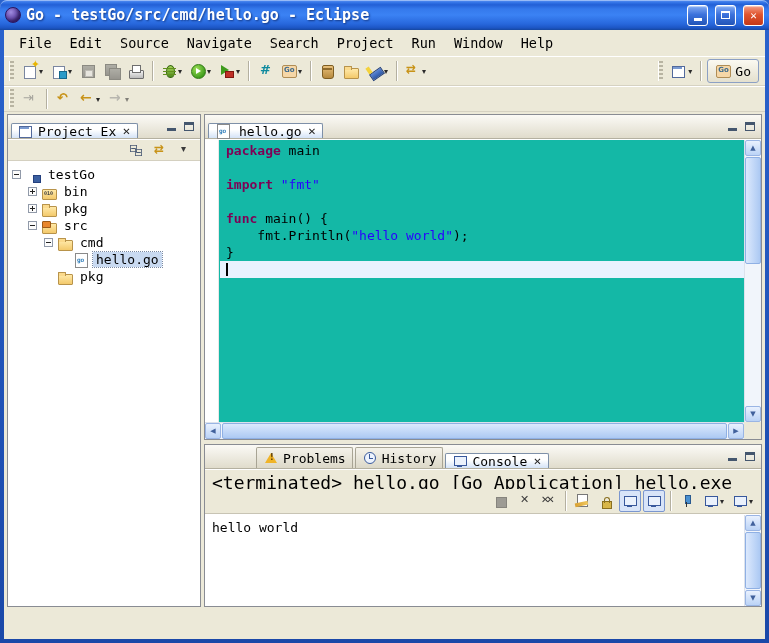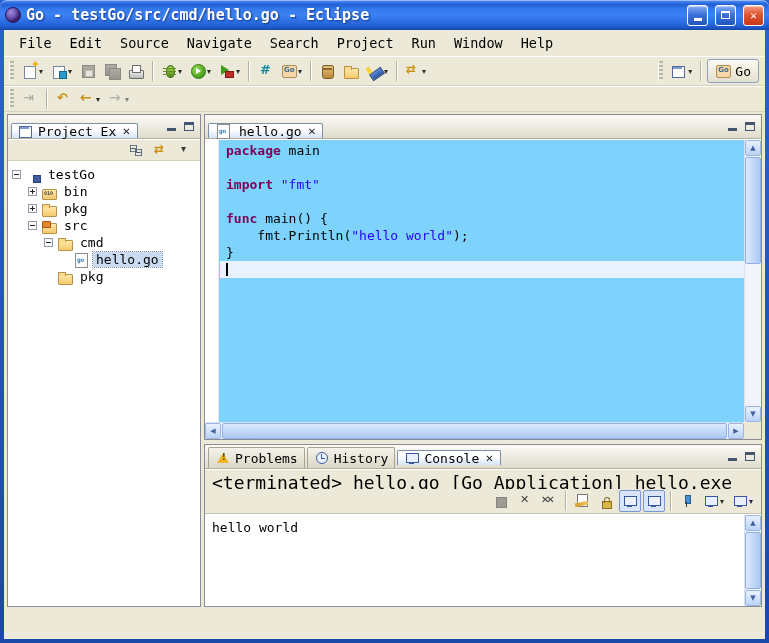--- a/index.html
+++ b/index.html
@@ -119,21 +119,21 @@
 .ic-project::after{content:"";position:absolute;right:0;bottom:0;width:6px;height:6px;background:#3B5FA0;border:1px solid #24407E;}
 .ic-folder-bin::after{content:"010";position:absolute;left:3px;top:6px;font-size:5px;font-weight:bold;color:#444;background:none;border:none;width:auto;height:auto;}
 .ic-folder-src::after{content:"";position:absolute;right:-1px;bottom:0;width:7px;height:5px;background:#E8862C;border:1px solid #9E5A16;}
 .ic-library::before{content:"";position:absolute;left:2px;top:3px;width:11px;height:11px;background:linear-gradient(#C89050,#9A6A30);border:1px solid #6E4A1E;}
 .ic-library::after{content:"";position:absolute;left:2px;top:7px;width:11px;height:2px;background:#7E5624;}
 .ic-go-file::before{content:"";position:absolute;left:2px;top:1px;width:11px;height:13px;background:#FFF;border:1px solid #8A8A8A;}
 .ic-go-file::after{content:"go";position:absolute;left:4px;top:4px;font-size:6px;font-weight:bold;color:#2A7AB8;}
 .tlabel{padding:0 3px;}
 .trow.sel .tlabel{background:#C9DAF1;outline:1px dotted #7A8AA4;}
 
-.editor-body{position:absolute;left:0;top:25px;right:0;bottom:0;background:#7dd3fc;}
+.editor-body{position:absolute;left:0;top:25px;right:0;bottom:0;background:#14b8a6;}
 .gutter{position:absolute;left:0;top:0;width:14px;bottom:17px;background:#FFF;border-right:1px solid #E8E8E8;}
 .code{position:absolute;left:15px;top:2px;right:17px;bottom:17px;font:13px/17px "DejaVu Sans Mono",monospace;white-space:pre;overflow:hidden;}
 .cline{height:17px;padding-left:6px;}
 .cline.cur{background:#E9F2FE;}
 .kw{color:#7F0055;font-weight:bold;}
 .str{color:#2A00FF;}
 .pl{color:#000;}
 .caret{display:inline-block;width:2px;height:13px;background:#000;vertical-align:-2px;}
 
 .vscroll{position:absolute;top:0;right:0;width:17px;bottom:17px;background:#F1F5FB;border-left:1px solid #DCE2EC;}
@@ -377,21 +377,21 @@
           <span class="sbtn sb-left">◀</span>
           <span class="hthumb"></span>
           <span class="sbtn sb-right">▶</span>
         </div>
         <div class="scorner"></div>
       </div>
     </div>
 
     <div class="panel console">
       <div class="tabrow">
-        <span style="display:flex;align-items:center;">
+        <span style="display:flex;align-items:flex-end;margin-left:48px;">
             <div class="vtab">
               <span class="i i-problems"></span>
               <span class="tab-label">Problems</span>
             </div>
             <div class="vtab">
               <span class="i i-history"></span>
               <span class="tab-label">History</span>
             </div>
             <div class="vtab active">
               <span class="i i-console-view"></span>

